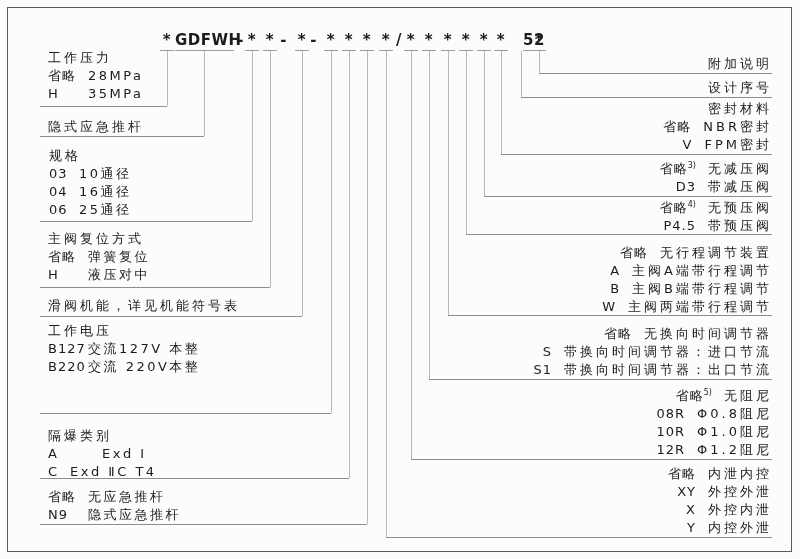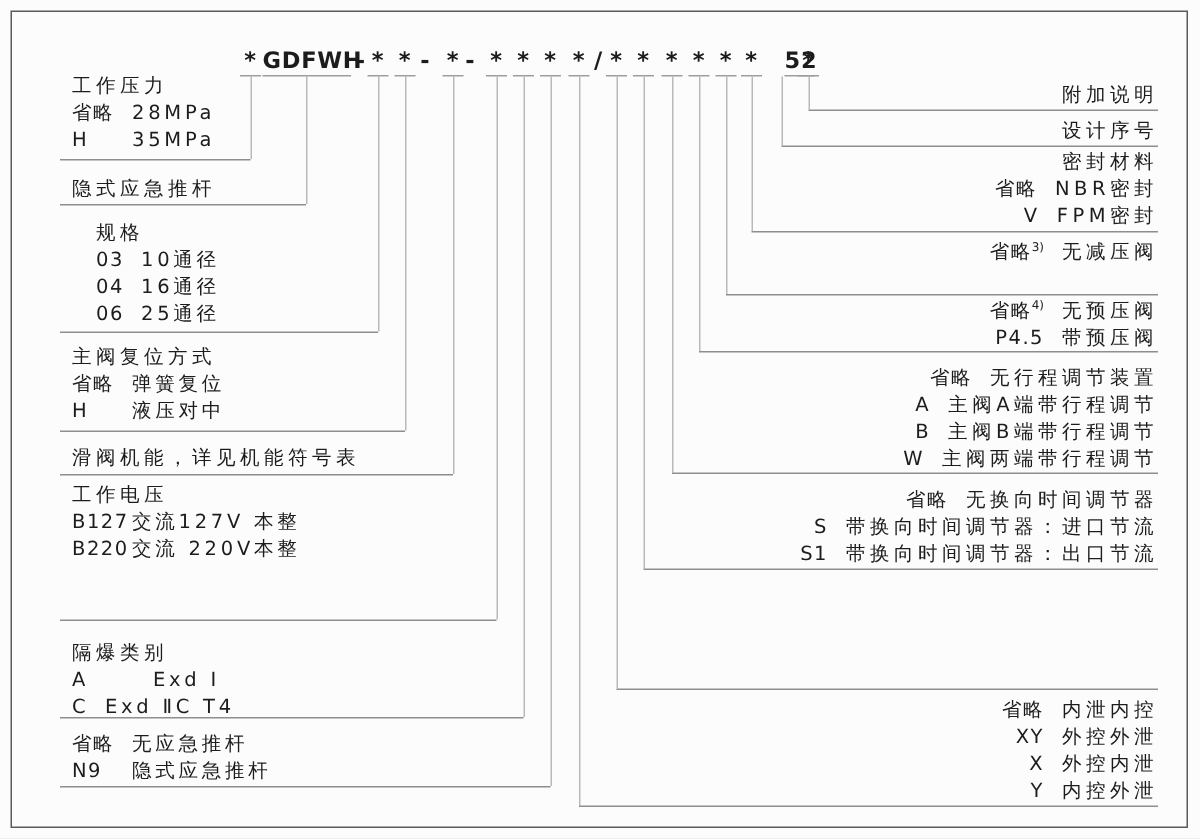--- a/index.html
+++ b/index.html
@@ -98,21 +98,21 @@
     <div class="row lrow">
         <span class="code">H</span>
         <span class="desc">35MPa</span>
       </div>
   </div>
 
   <div class="sec" style="left:48px;top:119px">
     <div class="title">隐式应急推杆</div>
   </div>
 
-  <div class="sec" style="left:64px;top:148px">
+  <div class="sec" style="left:49px;top:148px">
     <div class="title">规格</div>
     <div class="row lrow">
         <span class="code" style="min-width:30px">03</span>
         <span class="desc">10通径</span>
       </div>
     <div class="row lrow">
         <span class="code" style="min-width:30px">04</span>
         <span class="desc">16通径</span>
       </div>
     <div class="row lrow">
@@ -190,20 +190,24 @@
         <span class="code">V</span>
         <span class="desc">FPM密封</span>
       </div>
   </div>
 
   <div class="sec sec-r" style="top:161px">
     <div class="row rowr">
         <span class="code"><span>省略</span><sup>3)</sup></span>
         <span class="desc">无减压阀</span>
       </div>
+    <div class="row rowr">
+        <span class="code">D3</span>
+        <span class="desc">带减压阀</span>
+      </div>
   </div>
 
   <div class="sec sec-r" style="top:200px">
     <div class="row rowr">
         <span class="code"><span>省略</span><sup>4)</sup></span>
         <span class="desc">无预压阀</span>
       </div>
     <div class="row rowr">
         <span class="code">P4.5</span>
         <span class="desc">带预压阀</span>
@@ -237,20 +241,38 @@
     <div class="row rowr">
         <span class="code">S</span>
         <span class="desc">带换向时间调节器：进口节流</span>
       </div>
     <div class="row rowr">
         <span class="code">S1</span>
         <span class="desc">带换向时间调节器：出口节流</span>
       </div>
   </div>
 
+  <div class="sec sec-r" style="top:388px">
+    <div class="row rowr">
+        <span class="code"><span>省略</span><sup>5)</sup></span>
+        <span class="desc">无阻尼</span>
+      </div>
+    <div class="row rowr">
+        <span class="code">08R</span>
+        <span class="desc">Φ0.8阻尼</span>
+      </div>
+    <div class="row rowr">
+        <span class="code">10R</span>
+        <span class="desc">Φ1.0阻尼</span>
+      </div>
+    <div class="row rowr">
+        <span class="code">12R</span>
+        <span class="desc">Φ1.2阻尼</span>
+      </div>
+  </div>
 
   <div class="sec sec-r" style="top:466px">
     <div class="row rowr">
         <span class="code">省略</span>
         <span class="desc">内泄内控</span>
       </div>
     <div class="row rowr">
         <span class="code">XY</span>
         <span class="desc">外控外泄</span>
       </div>

